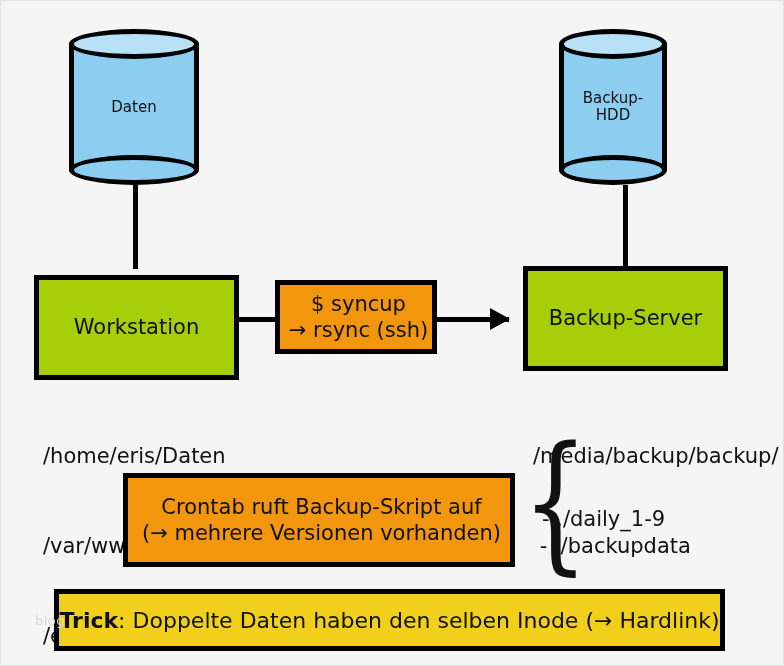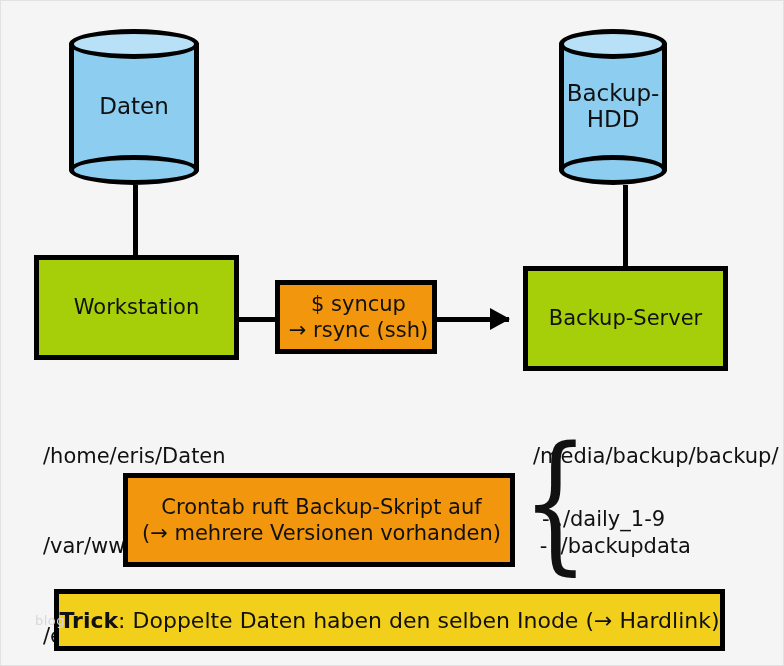--- a/index.html
+++ b/index.html
@@ -58,21 +58,21 @@
   .cyl .cyl-label {
     position: absolute;
     left: 0;
     top: 0;
     width: 100%;
     height: 100%;
     display: flex;
     flex-direction: column;
     align-items: center;
     justify-content: center;
-    font-size: 23px;
+    font-size: 15px;
     color: #111;
     line-height: 1.12;
     z-index: 5;
     text-align: center;
     white-space: pre-line;
   }
 
   
   .box {
     position: absolute;
@@ -163,21 +163,21 @@
   </div>
 
   <div class="cyl" style="left:558px; top:28px; width:108px; height:156px;">
     <div class="body"></div>
     <div class="bottom"></div>
     <div class="top"></div>
     <div class="cyl-label">Backup-
 HDD</div>
   </div>
 
-  <div class="box box-green" style="left:33px; top:254px; width:205px; height:105px;">
+  <div class="box box-green" style="left:33px; top:274px; width:205px; height:105px;">
     <span class="box-label">Workstation</span>
   </div>
 
   <div class="box box-orange" style="left:274px; top:279px; width:162px; height:74px;">
     <span class="box-label left">$ syncup
 → rsync (ssh)</span>
   </div>
 
   <div class="box box-green" style="left:522px; top:265px; width:205px; height:105px;">
     <span class="box-label">Backup-Server</span>

